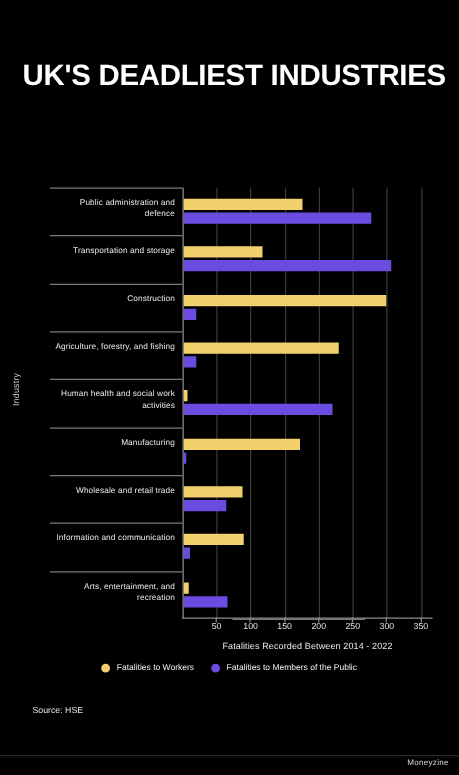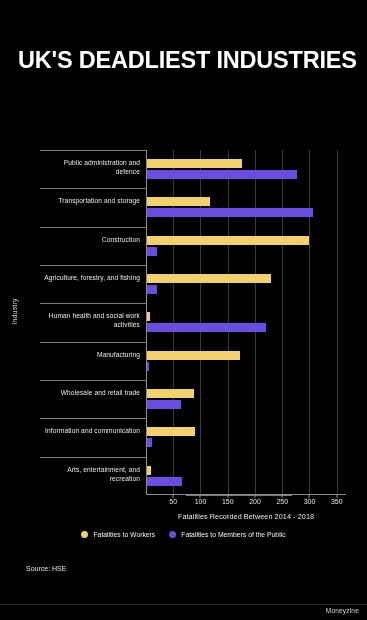--- a/index.html
+++ b/index.html
@@ -282,21 +282,21 @@
         <div class="x-tick" style="left: 81.7439px;">150</div>
         <div class="x-tick-mark" style="left: 108.992px;"></div>
         <div class="x-tick" style="left: 108.992px;">200</div>
         <div class="x-tick-mark" style="left: 136.24px;"></div>
         <div class="x-tick" style="left: 136.24px;">250</div>
         <div class="x-tick-mark" style="left: 163.488px;"></div>
         <div class="x-tick" style="left: 163.488px;">300</div>
         <div class="x-tick-mark" style="left: 190.736px;"></div>
         <div class="x-tick" style="left: 190.736px;">350</div>
       </div>
-    <div class="x-axis-title">Fatalities Recorded Between 2014 - 2018</div>
+    <div class="x-axis-title">Fatalities Recorded Between 2014 - 2022</div>
   </div>
 
   <div class="legend" id="legend">
       <div class="legend-item">
         <span class="legend-dot" style="background: rgb(242, 208, 107);"></span>
         <span class="legend-label">Fatalities to Workers</span>
       </div>
       <div class="legend-item">
         <span class="legend-dot" style="background: rgb(107, 76, 224);"></span>
         <span class="legend-label">Fatalities to Members of the Public</span>

